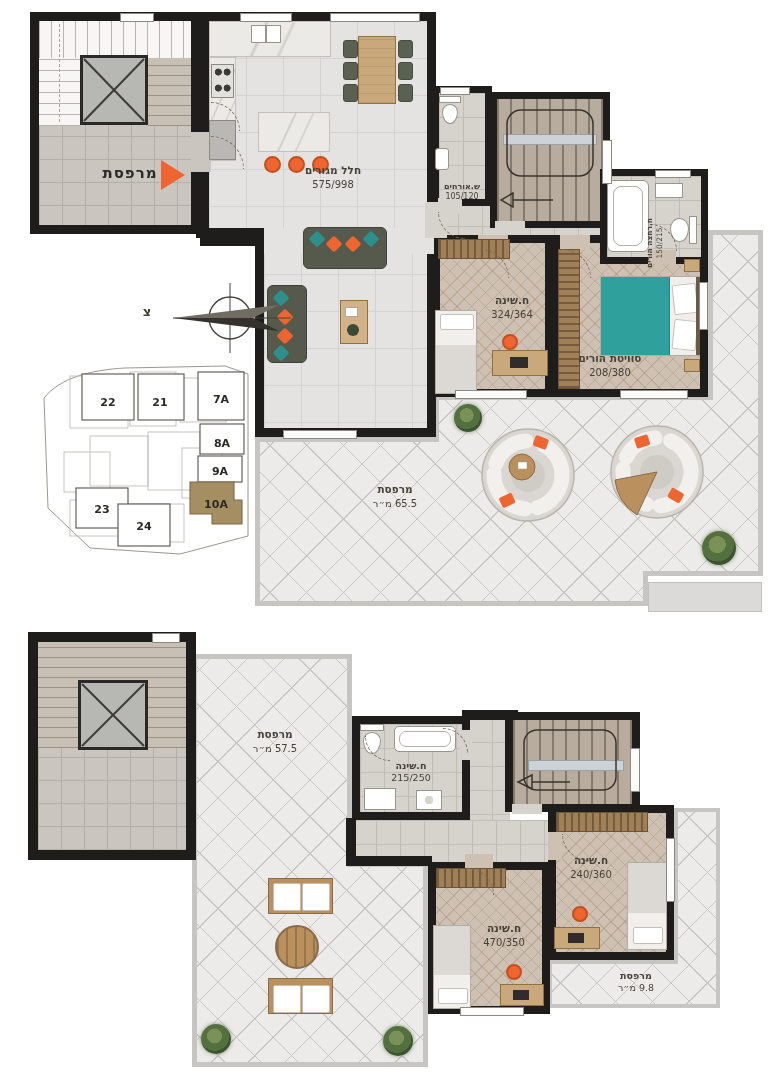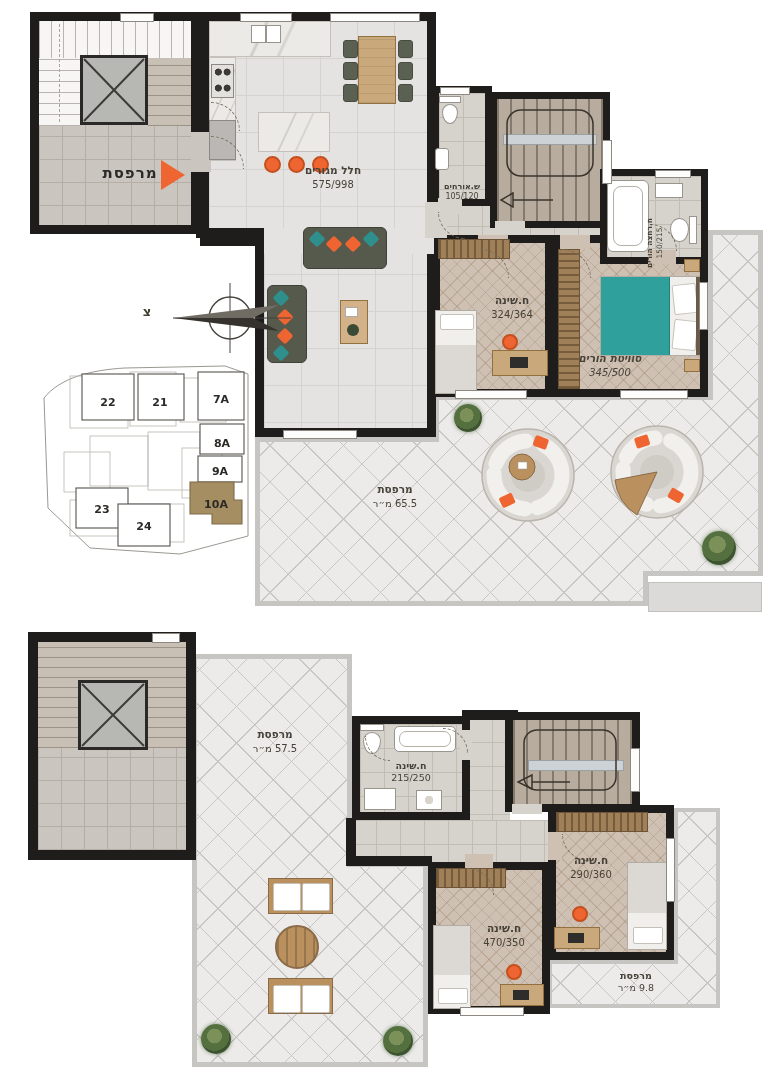--- a/index.html
+++ b/index.html
@@ -250,23 +250,23 @@
     <span class="dims">575/998</span>
   </div>
   <div class="lbl sm" style="left:437px;top:186px;">
     <span>ש.אורחים</span><br>
     <span class="dims" style="font-size:8px;">105/120</span>
   </div>
   <div class="lbl" style="left:487px;top:302px;">
     <span>ח.שינה</span><br>
     <span class="dims">324/364</span>
   </div>
-  <div class="lbl" style="left:585px;top:360px;font-style:italic;">
+  <div class="lbl" style="left:585px;top:360px;">
     <span>סוויטת הורים</span><br>
-    <span class="dims">345/500</span>
+    <span class="dims">208/380</span>
   </div>
   <div class="lbl" style="left:630px;top:237px;transform:translate(-50%,-50%) rotate(-90deg);font-size:7.5px;">
     <span>ח.רחצה הורים</span><br>
     <span class="dims" style="font-size:7.5px;">150/215</span>
   </div>
   <div class="lbl" style="left:370px;top:491px;">
     <span>מרפסת</span><br>
     <span class="dims" style="direction:rtl;">65.5 מ״ר</span>
   </div>
 </div>
@@ -367,19 +367,19 @@
   <div class="lbl" style="left:386px;top:144px;font-size:9.5px;">
     <span>ח.שינה</span><br>
     <span class="dims" style="font-size:9.5px;">215/250</span>
   </div>
   <div class="lbl" style="left:479px;top:308px;">
     <span>ח.שינה</span><br>
     <span class="dims">470/350</span>
   </div>
   <div class="lbl" style="left:566px;top:240px;">
     <span>ח.שינה</span><br>
-    <span class="dims">290/360</span>
+    <span class="dims">240/360</span>
   </div>
   <div class="lbl" style="left:611px;top:354px;font-size:9.5px;">
     <span>מרפסת</span><br>
     <span class="dims" style="direction:rtl;font-size:9.5px;">9.8 מ״ר</span>
   </div>
 </div>
 
 </body></html>

